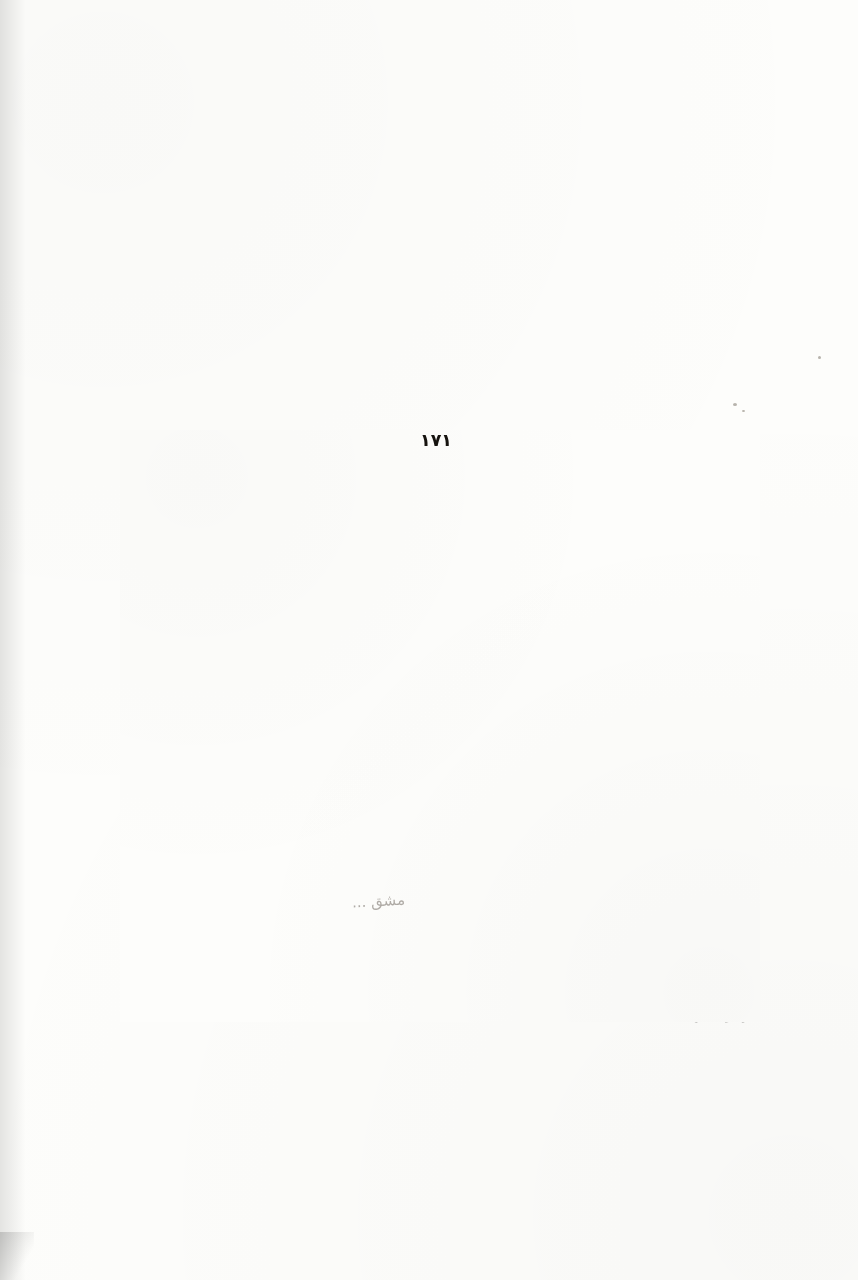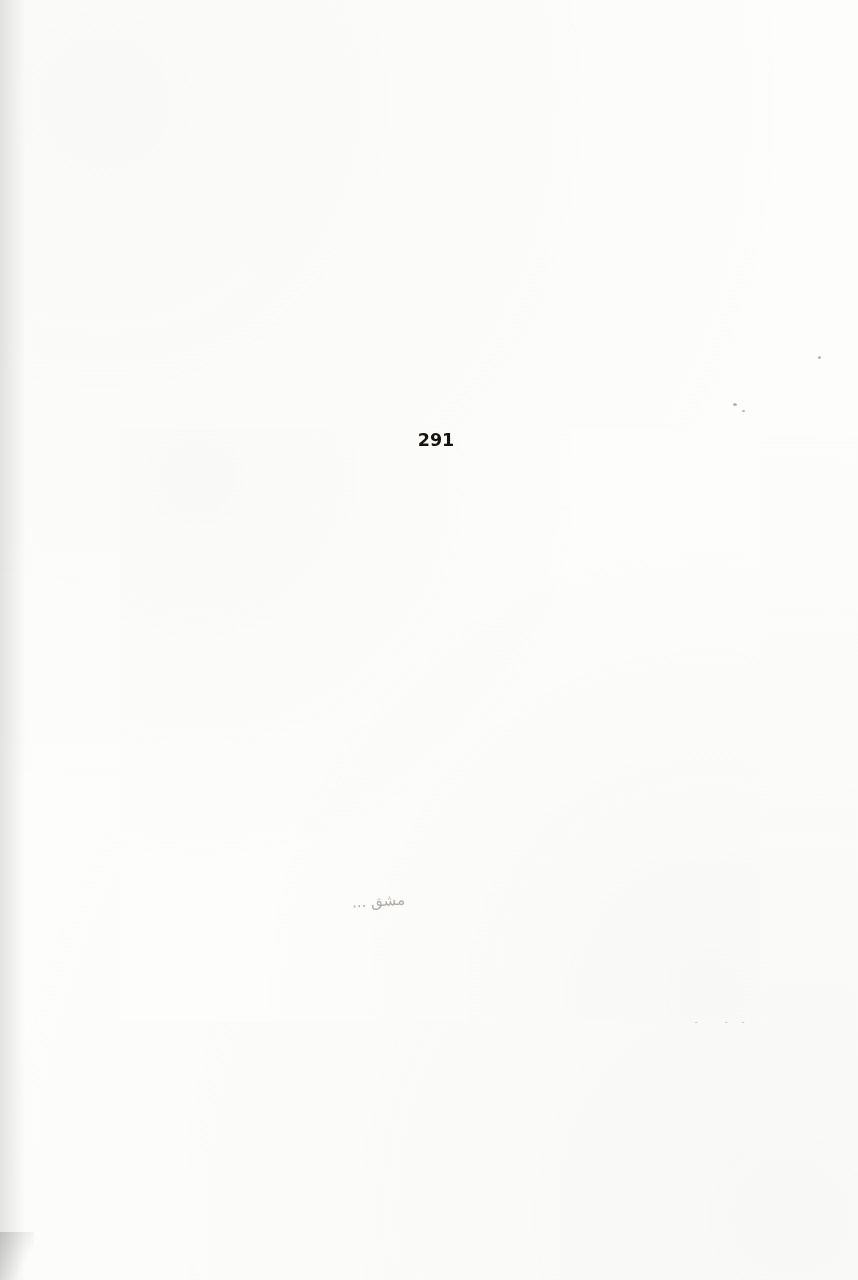--- a/index.html
+++ b/index.html
@@ -222,18 +222,18 @@
       <span class="page">۱۲۸</span>
     </div>
     <div class="entry wide">
       <span class="title">خاتمهٔکتاب درباب جدول و تذهیب و رنگهای ...</span>
       <span class="page">۱۶۱</span>
     </div>
   </div>
 
   <div class="final-row">
     <span class="label">فهرستها</span>
-    <span class="page">291</span>
+    <span class="page">۱۷۱</span>
   </div>
 
 </div>
 
 <div class="annotation">مشق ...</div>
 
 </body></html>

